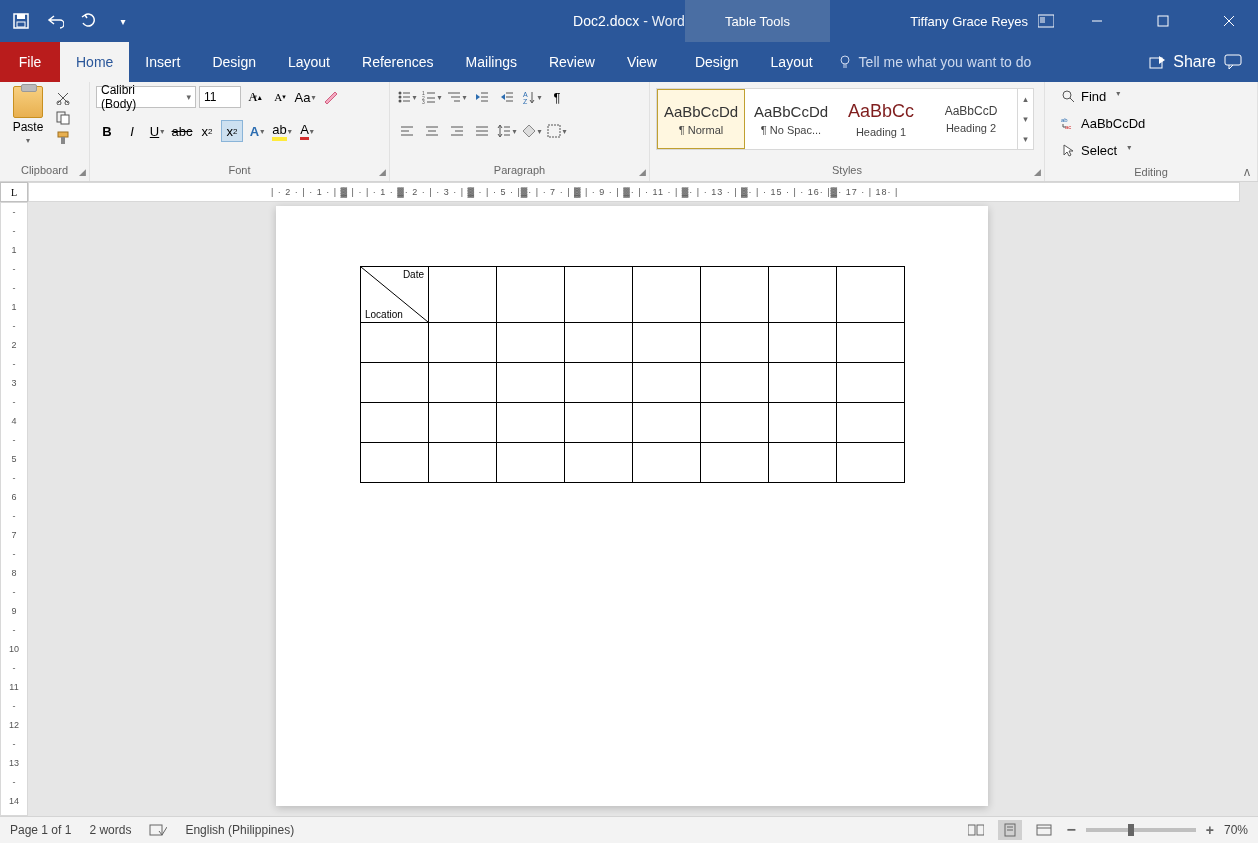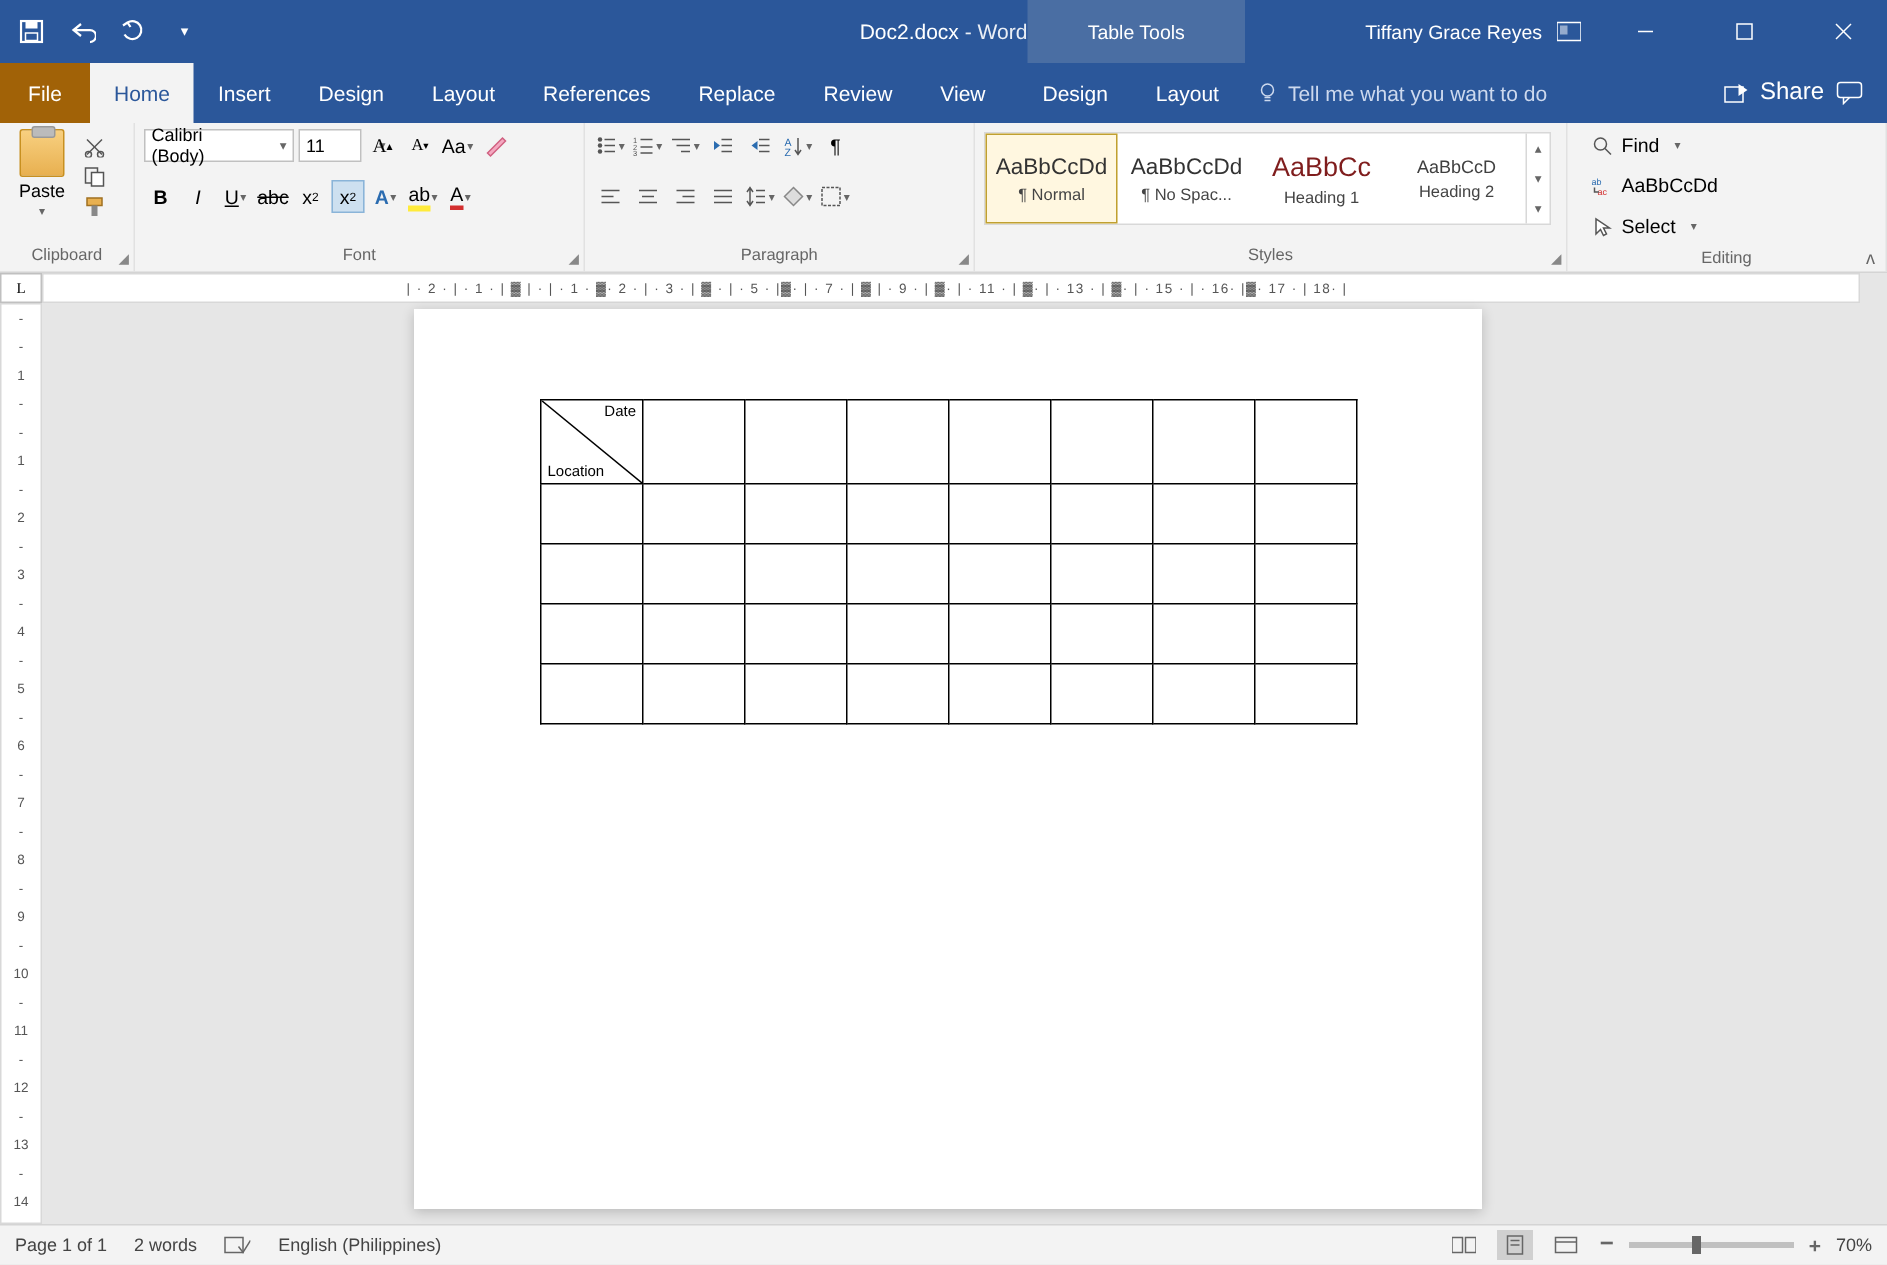--- a/index.html
+++ b/index.html
@@ -13,21 +13,21 @@
 .tb-center span { pointer-events: auto; }
 .tb-table-tools { position: absolute; left: 685px; top: 0; width: 145px; height: 42px; background: #4a6ea3; display: flex; align-items: center; justify-content: center; font-size: 13px; }
 .tb-right { margin-left: auto; display: flex; align-items: center; gap: 20px; padding-right: 6px; }
 .tb-user { display: flex; align-items: center; gap: 10px; font-size: 13px; }
 .win-btn { width: 46px; height: 42px; display: flex; align-items: center; justify-content: center; font-size: 13px; }
 
 
 .tabs { height: 40px; background: #2b579a; display: flex; align-items: stretch; color: #fff; }
 .tab { padding: 0 16px; display: flex; align-items: center; font-size: 14px; cursor: pointer; }
 .tab.active { background: #f3f3f3; color: #2b579a; }
-.tab.file { background: #a16207; min-width: 60px; justify-content: center; }
+.tab.file { background: #b91c1c; min-width: 60px; justify-content: center; }
 .tell-me { flex: 1; display: flex; align-items: center; color: #cdd9ee; font-size: 14px; padding-left: 8px; }
 .share-group { display: flex; align-items: center; gap: 8px; padding: 0 14px; }
 
 
 .ribbon { height: 100px; background: #f3f3f3; border-bottom: 1px solid #d4d4d4; display: flex; position: relative; }
 .group { border-right: 1px solid #e1e1e1; display: flex; flex-direction: column; justify-content: space-between; }
 .group-body { display: flex; align-items: flex-start; padding: 4px 6px; gap: 6px; }
 .group-label { font-size: 11px; color: #666; text-align: center; height: 18px; line-height: 14px; position: relative; }
 .launcher { position: absolute; right: 3px; bottom: 2px; font-size: 9px; color: #888; }
 .collapse-btn { position: absolute; right: 8px; bottom: 2px; font-size: 12px; color: #666; cursor: pointer; }
@@ -61,21 +61,21 @@
 .styles-gallery { display: flex; gap: 2px; border: 1px solid #d8d8d8; background: #fff; }
 .style-tile { width: 88px; height: 60px; display: flex; flex-direction: column; align-items: center; justify-content: center; gap: 4px; cursor: pointer; }
 .style-preview { font-size: 15px; color: #333; }
 .style-name { font-size: 11px; color: #444; }
 .style-tile.sel { border: 1px solid #c0a030; background: #fff7e0; }
 .styles-more { width: 16px; display: flex; flex-direction: column; border-left: 1px solid #d8d8d8; }
 .styles-more div { flex: 1; display: flex; align-items: center; justify-content: center; font-size: 9px; color: #666; }
 
 
 .g-edit { flex: 1; }
-.edit-item { display: flex; align-items: center; gap: 6px; font-size: 13px; padding: 3px 6px; cursor: pointer; }
+.edit-item { display: flex; gap: 6px; font-size: 13px; padding: 3px 6px; cursor: pointer; }
 
 
 .ruler-corner { position: absolute; left: 0; top: 0; width: 28px; height: 20px; background: #fff; border: 1px solid #c0c0c0; font-size: 10px; display: flex; align-items: center; justify-content: center; font-family: serif; }
 .doc-area { position: relative; height: 634px; background: #e6e6e6; }
 .h-ruler { position: absolute; left: 28px; right: 18px; top: 0; height: 20px; background: #fff; border: 1px solid #d8d8d8; }
 .h-ruler-inner { position: absolute; left: 242px; right: 0; top: 0; bottom: 0; font-size: 9px; color: #555; letter-spacing: 1px; white-space: nowrap; overflow: hidden; display:flex; align-items:center; }
 .v-ruler { position: absolute; left: 0; top: 20px; bottom: 0; width: 28px; background: #fff; border: 1px solid #d8d8d8; }
 .v-ruler-inner { position: absolute; top: 0; left: 0; right: 0; bottom: 0; font-size: 9px; color: #555; display: flex; flex-direction: column; align-items: center; gap: 9px; padding-top: 4px; }
 
 
@@ -153,21 +153,21 @@
   </div>
 </div>
 
 <div class="tabs">
   <div class="tab file">File</div>
   <div class="tab active">Home</div>
   <div class="tab">Insert</div>
   <div class="tab">Design</div>
   <div class="tab">Layout</div>
   <div class="tab">References</div>
-  <div class="tab">Replace</div>
+  <div class="tab">Mailings</div>
   <div class="tab">Review</div>
   <div class="tab">View</div>
   <div class="tab" style="margin-left:6px">Design</div>
   <div class="tab">Layout</div>
   <div class="tell-me">
     <svg width="16" height="16">
         <circle cx="8" cy="6" r="4" fill="none" stroke="#cdd9ee"></circle>
         <line x1="6" y1="11" x2="10" y2="11" stroke="#cdd9ee"></line>
         <line x1="6" y1="13" x2="10" y2="13" stroke="#cdd9ee"></line>
       </svg>

